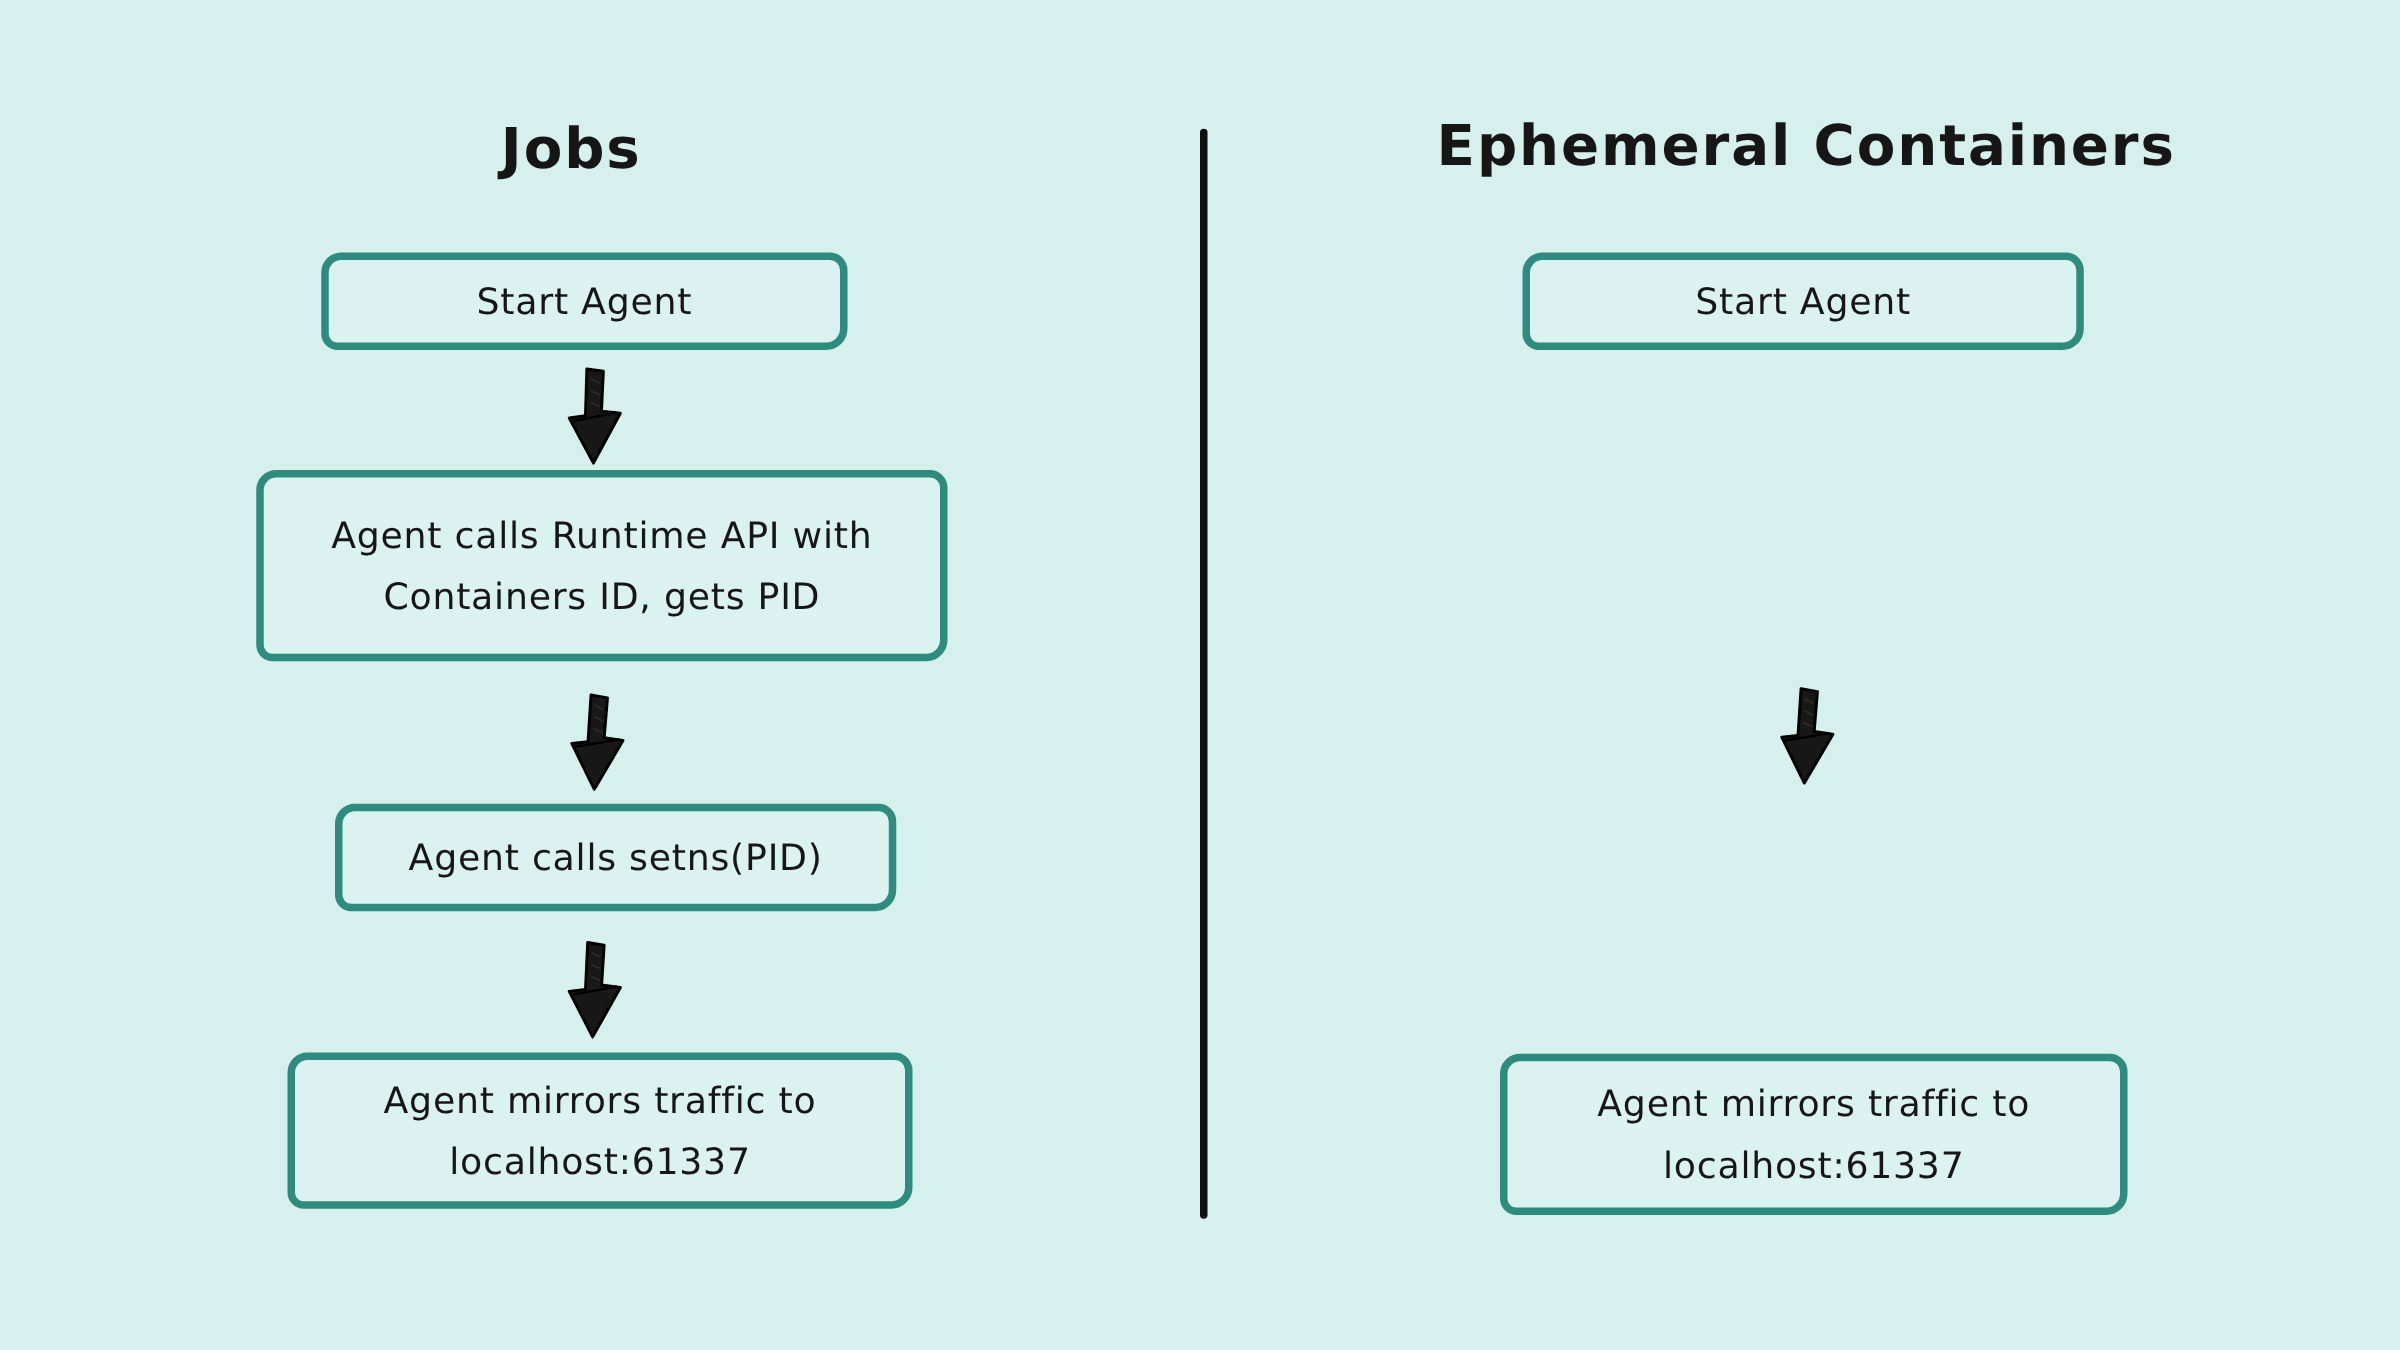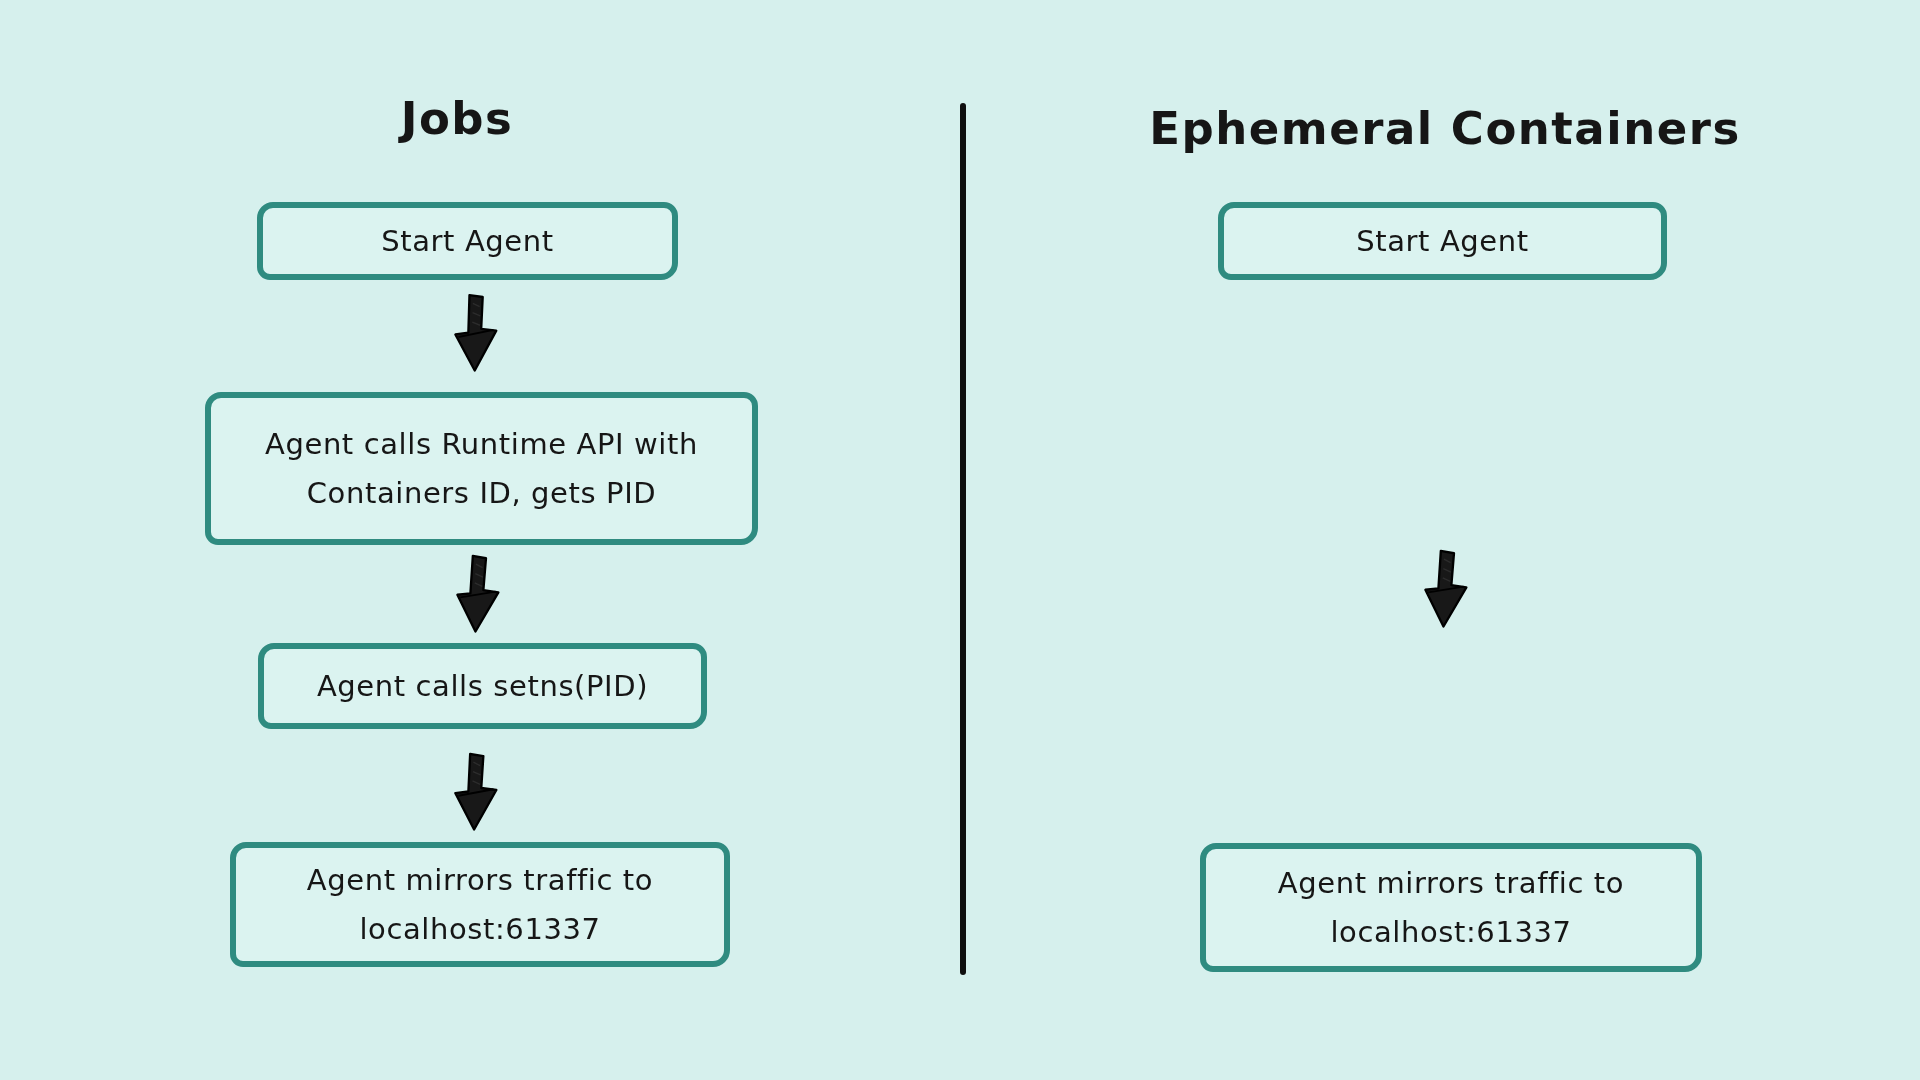--- a/index.html
+++ b/index.html
@@ -20,21 +20,21 @@
   }
   .canvas{position:absolute;inset:0;}
   .col-title{
     position:absolute;
     text-align:center;
     font-size:45px;
     font-weight:600;
     letter-spacing:1.5px;
   }
   .col-title.left{left:207px;top:92px;width:500px;}
-  .col-title.right{left:1145px;top:102px;width:600px;}
+  .col-title.right{left:1145px;top:90px;width:600px;}
   .divider{
     position:absolute;
     left:960px;top:103px;
     width:6px;height:872px;
     background:var(--divider);
     border-radius:3px;
   }
   .node{
     position:absolute;
     border:6px solid var(--node-border);
@@ -44,22 +44,22 @@
     flex-direction:column;
     justify-content:center;
     align-items:center;
     text-align:left;
     font-size:29px;
     line-height:1.68;
     letter-spacing:0.6px;
     padding:4px 10px;
   }
   .node.l1{left:257px;top:202px;width:421px;height:78px;}
-  .node.l2{left:205px;top:392px;width:553px;height:153px;}
-  .node.l3{left:258px;top:643px;width:449px;height:86px;}
+  .node.l2{left:205px;top:376px;width:553px;height:153px;}
+  .node.l3{left:268px;top:643px;width:449px;height:86px;}
   .node.l4{left:230px;top:842px;width:500px;height:125px;}
   .node.r1{left:1218px;top:202px;width:449px;height:78px;}
   .node.r2{left:1200px;top:843px;width:502px;height:129px;}
   .arrow{
     position:absolute;
     width:56px;height:84px;
   }
   .arrow svg{width:100%;height:100%;}
   .arrow.a1{left:447px;top:292px;transform:rotate(-4deg);}
   .arrow.a2{left:449px;top:553px;transform:rotate(-2deg);}

